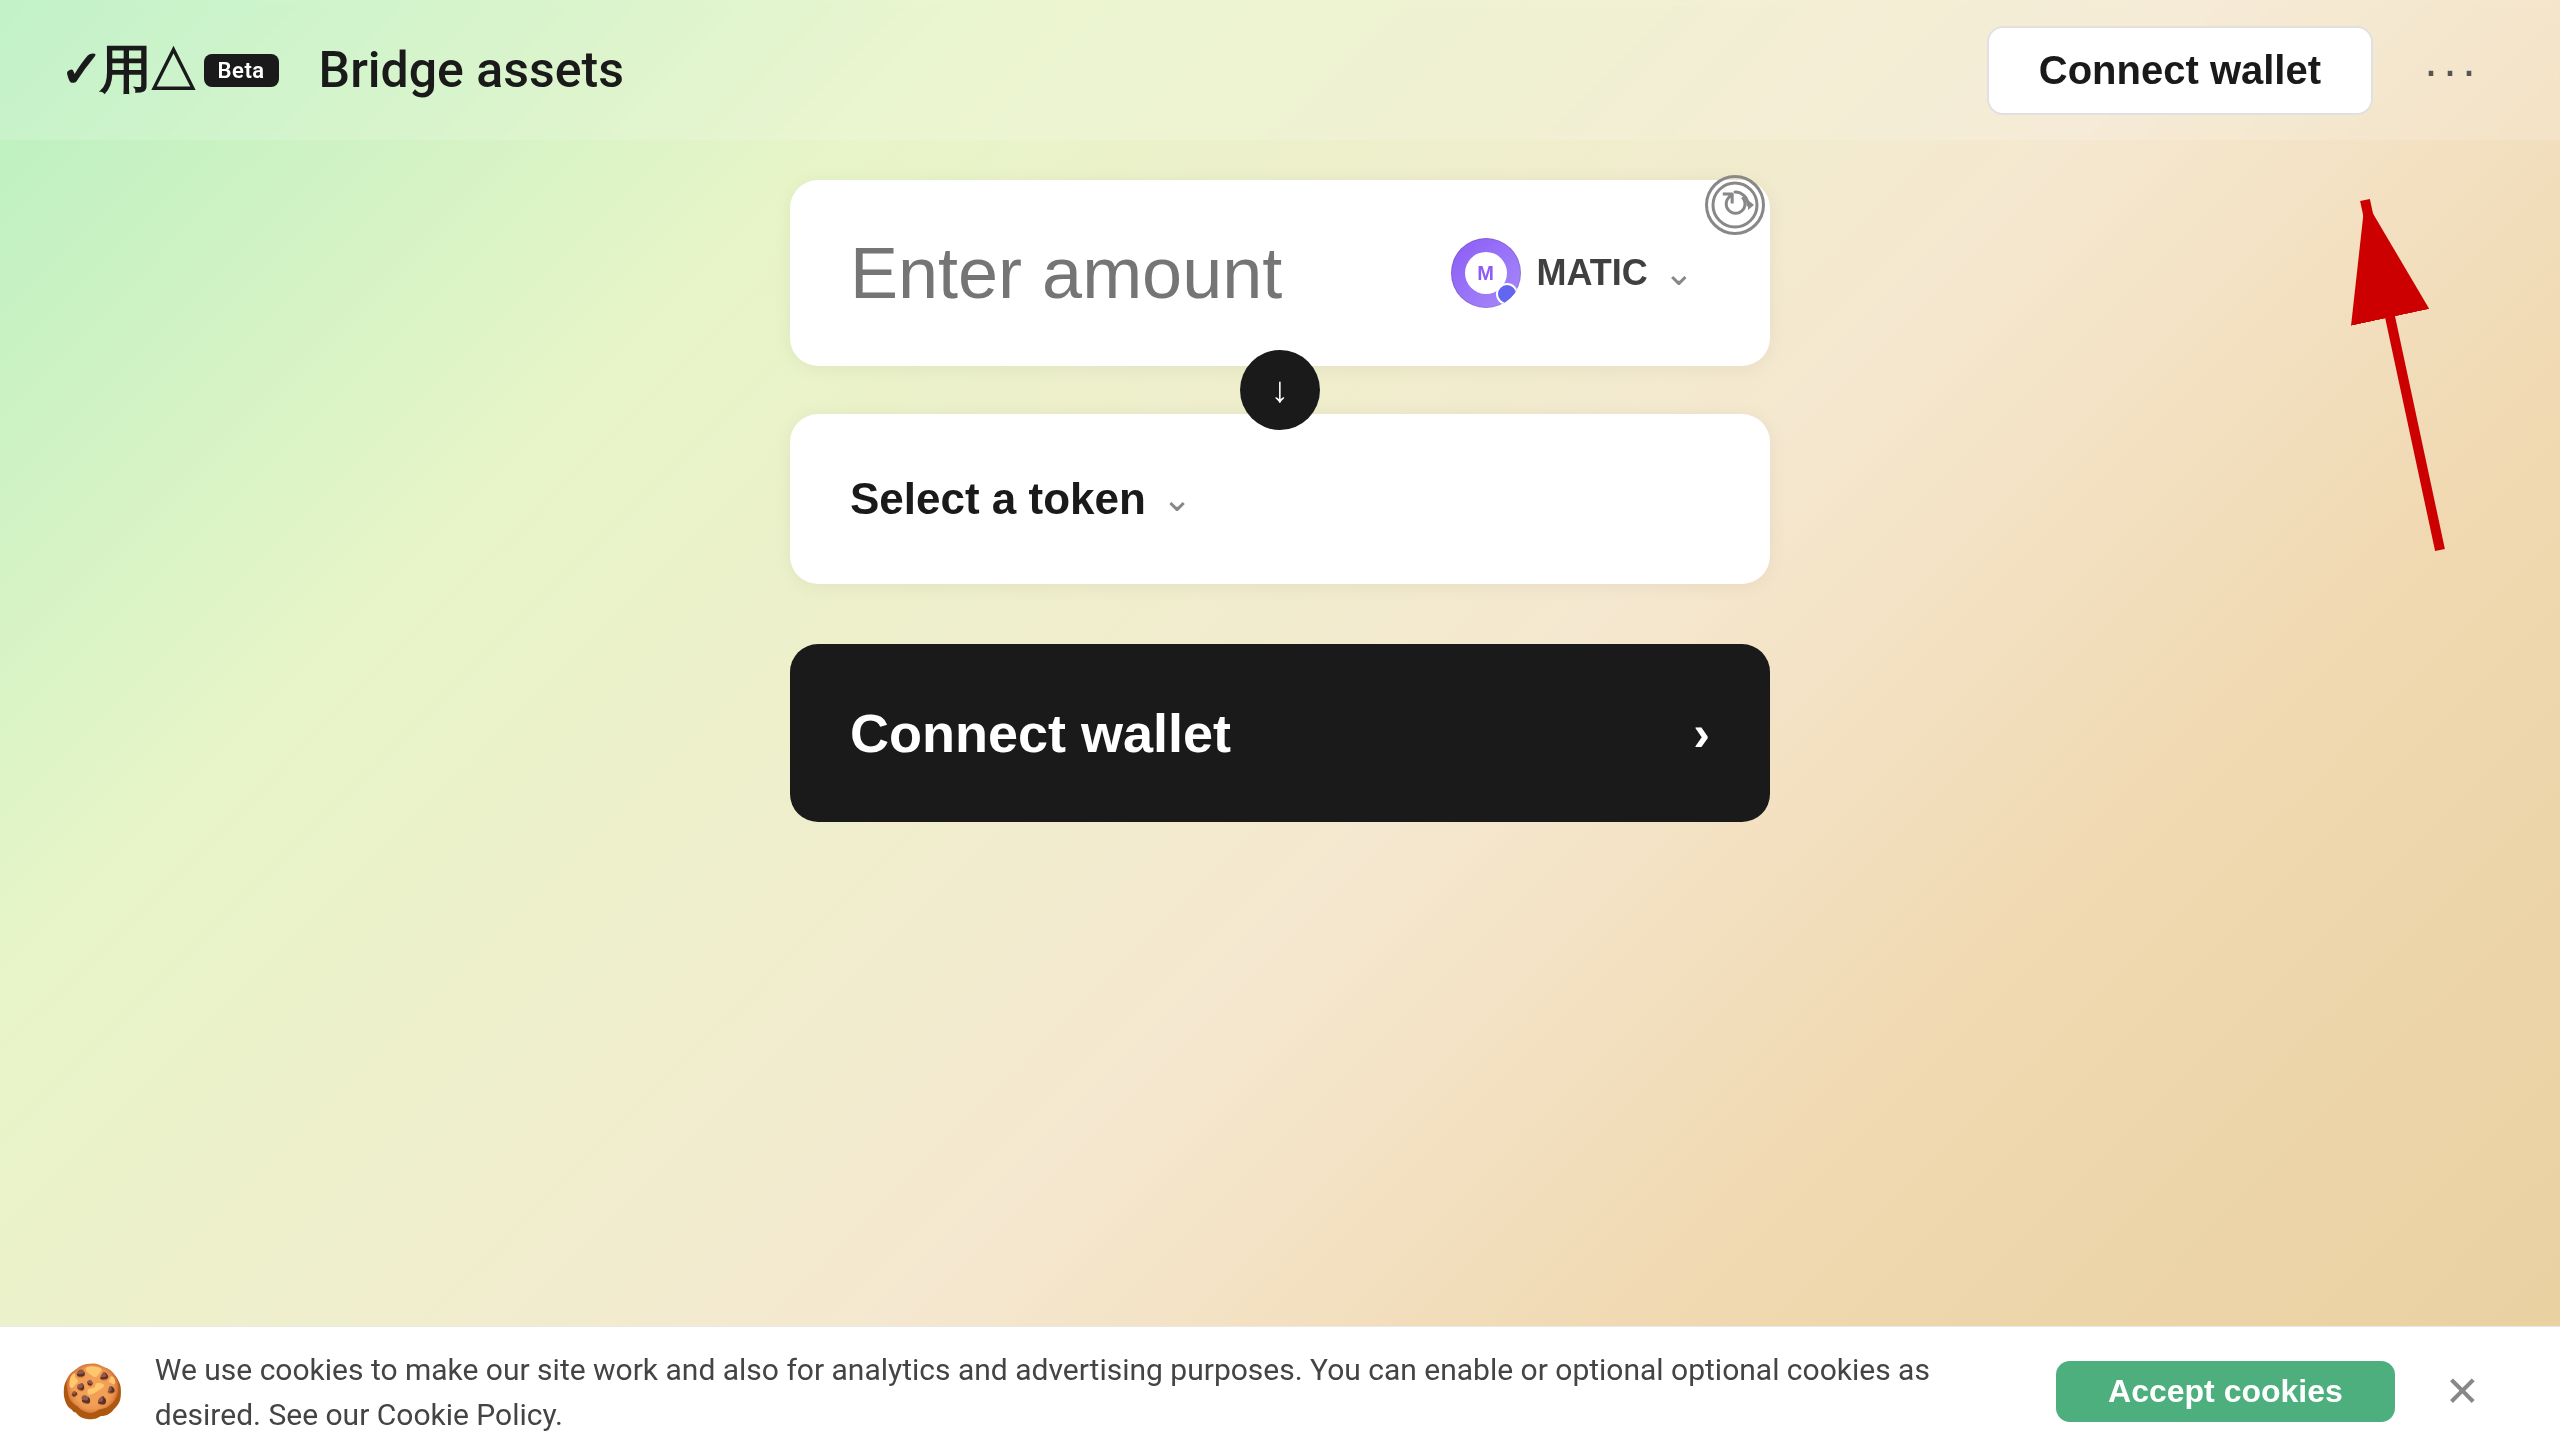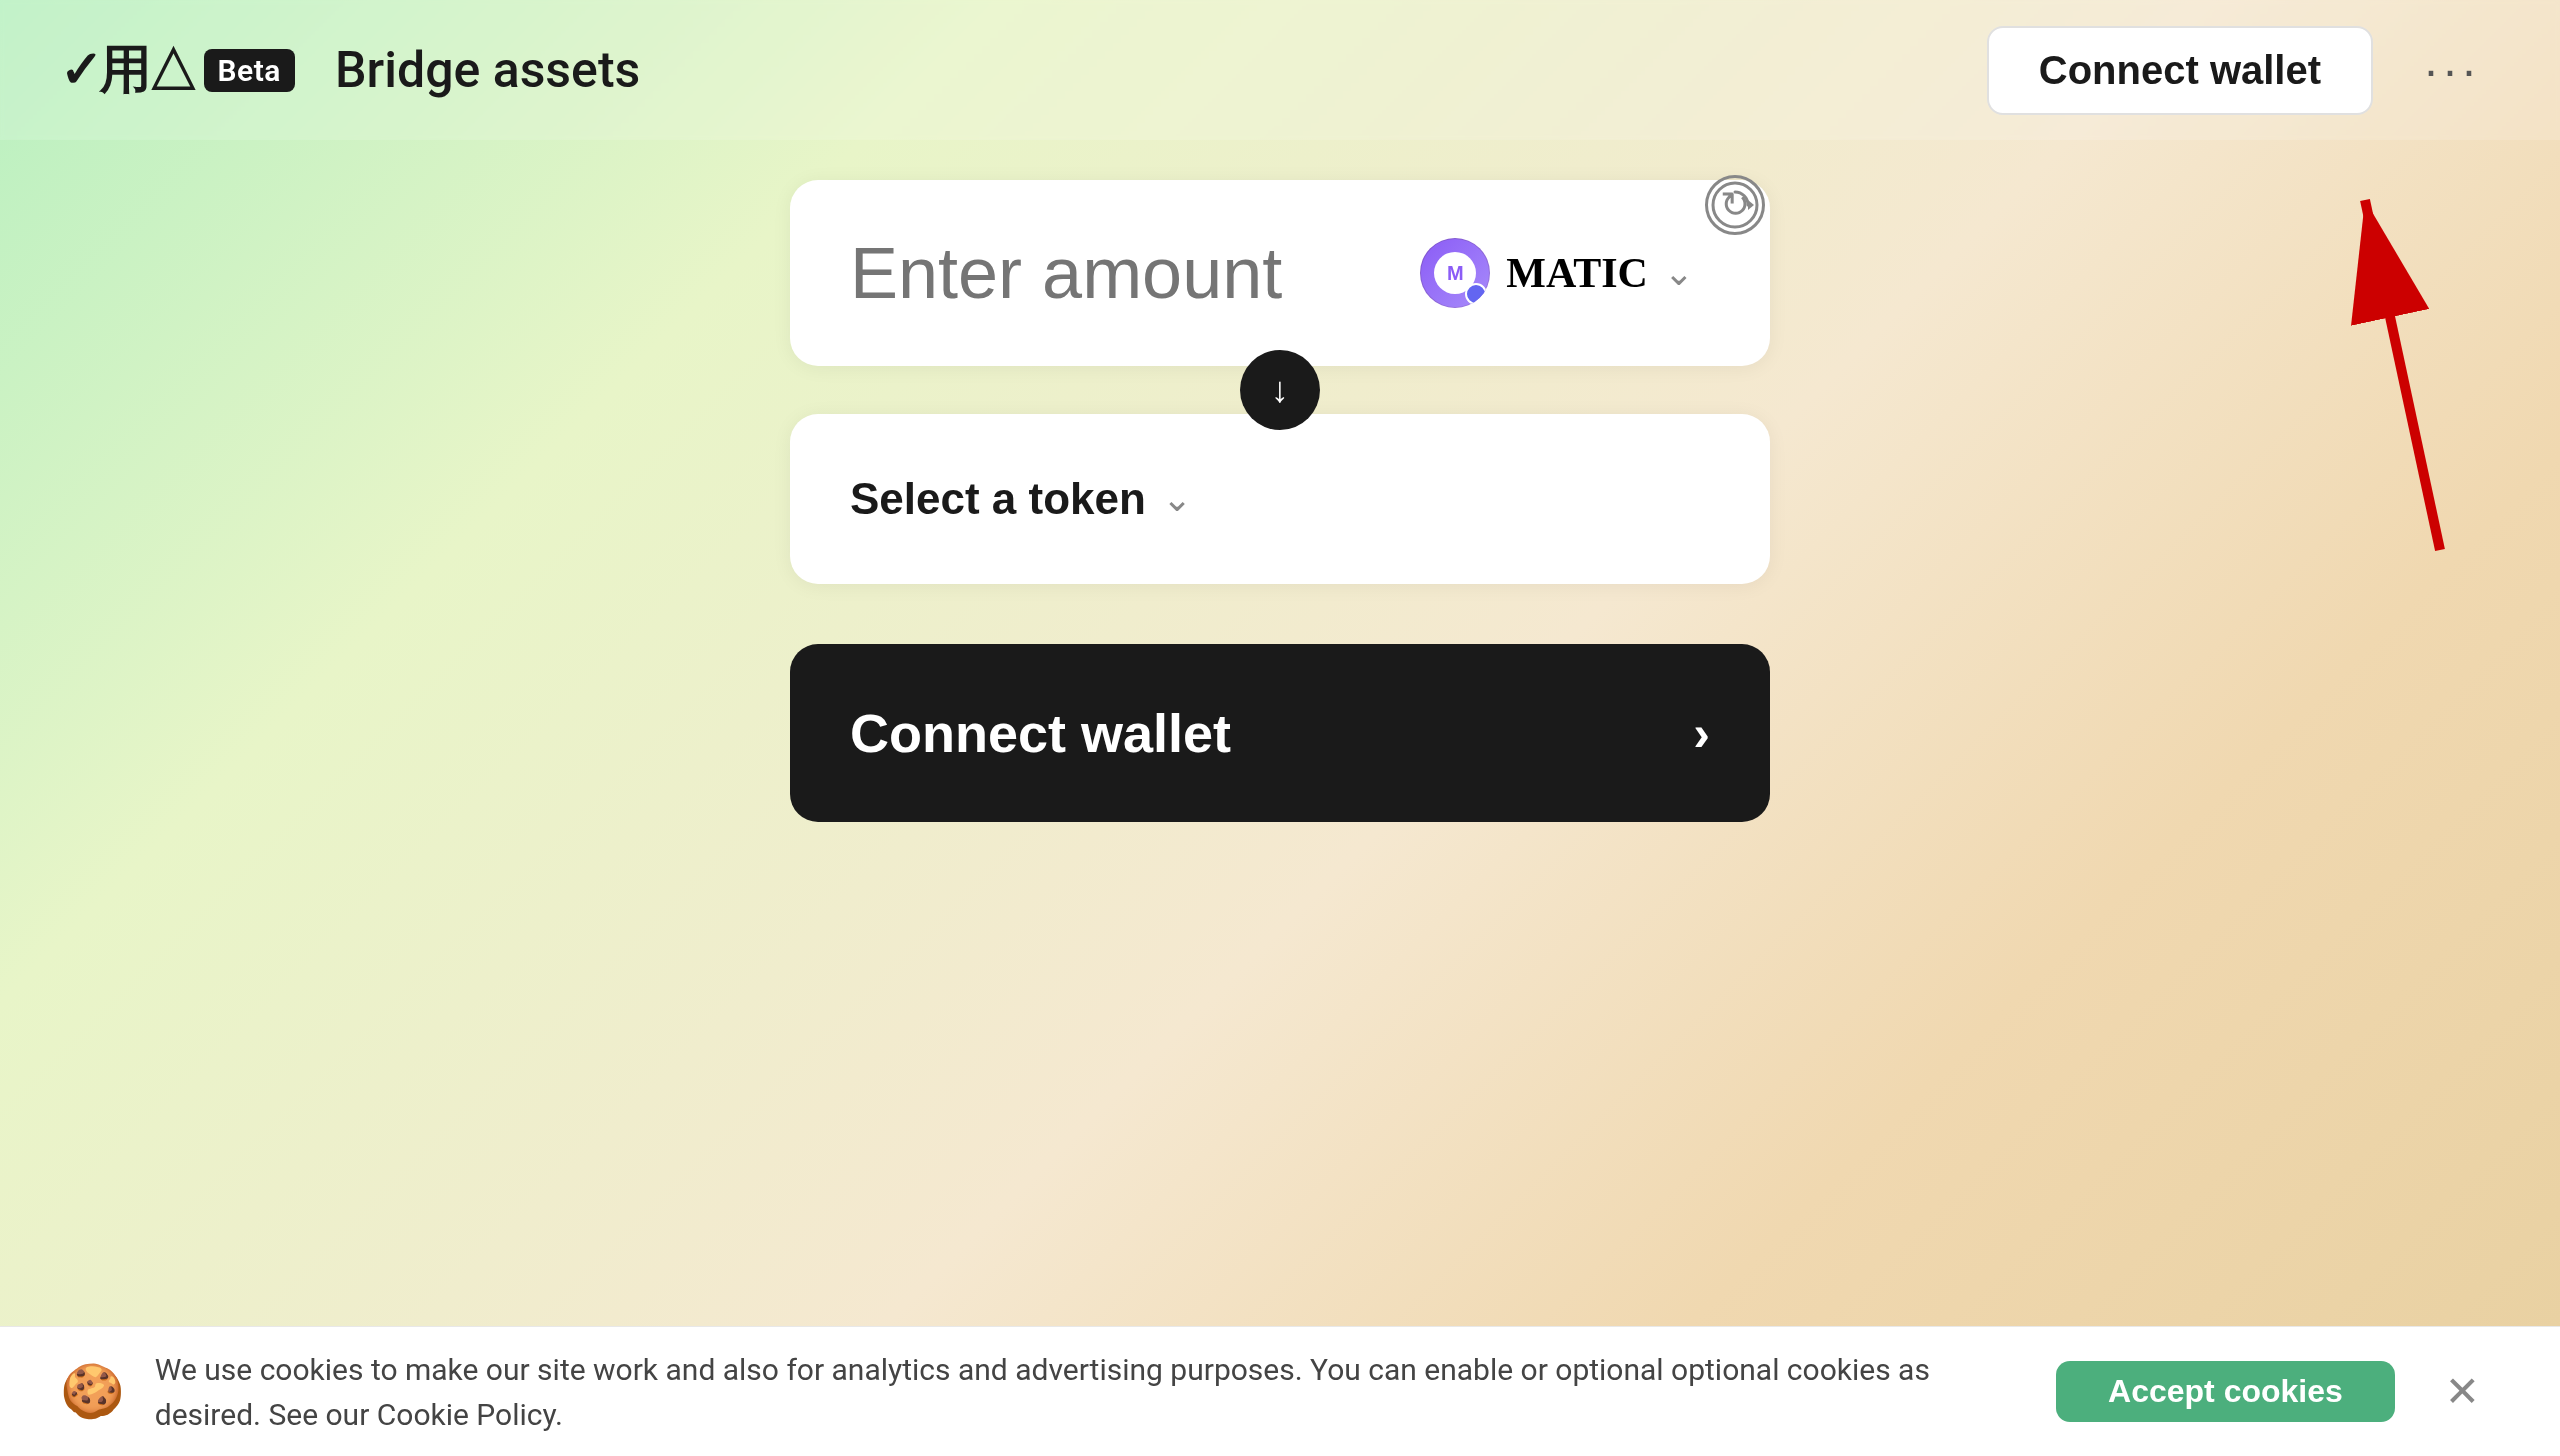--- a/index.html
+++ b/index.html
@@ -39,21 +39,21 @@
     .logo-mark {
       font-size: 52px;
       font-weight: 900;
       color: #1a1a1a;
       letter-spacing: -4px;
       line-height: 1;
     }
     .logo-beta {
       background: #1a1a1a;
       color: white;
-      font-size: 30px;
+      font-size: 22px;
       font-weight: 600;
       padding: 4px 14px;
       border-radius: 8px;
       letter-spacing: 0.5px;
     }
     .header-title {
       font-size: 50px;
       font-weight: 500;
       color: #1a1a1a;
       margin-left: 10px;
@@ -169,24 +169,23 @@
       height: 70px;
       border-radius: 50%;
       background: linear-gradient(135deg, #7B4FCC, #9B79E0);
       display: flex;
       align-items: center;
       justify-content: center;
       overflow: hidden;
       position: relative;
     }
     .token-name {
-      font-size: 42px;
+      font-size: 36px;
       font-weight: 600;
-      color: #000000;
-      font-family: Liberation Serif, serif;
+      color: #404040;
     }
     .token-arrow {
       font-size: 36px;
       color: #888;
     }
 
     
     .swap-btn {
       width: 80px;
       height: 80px;

